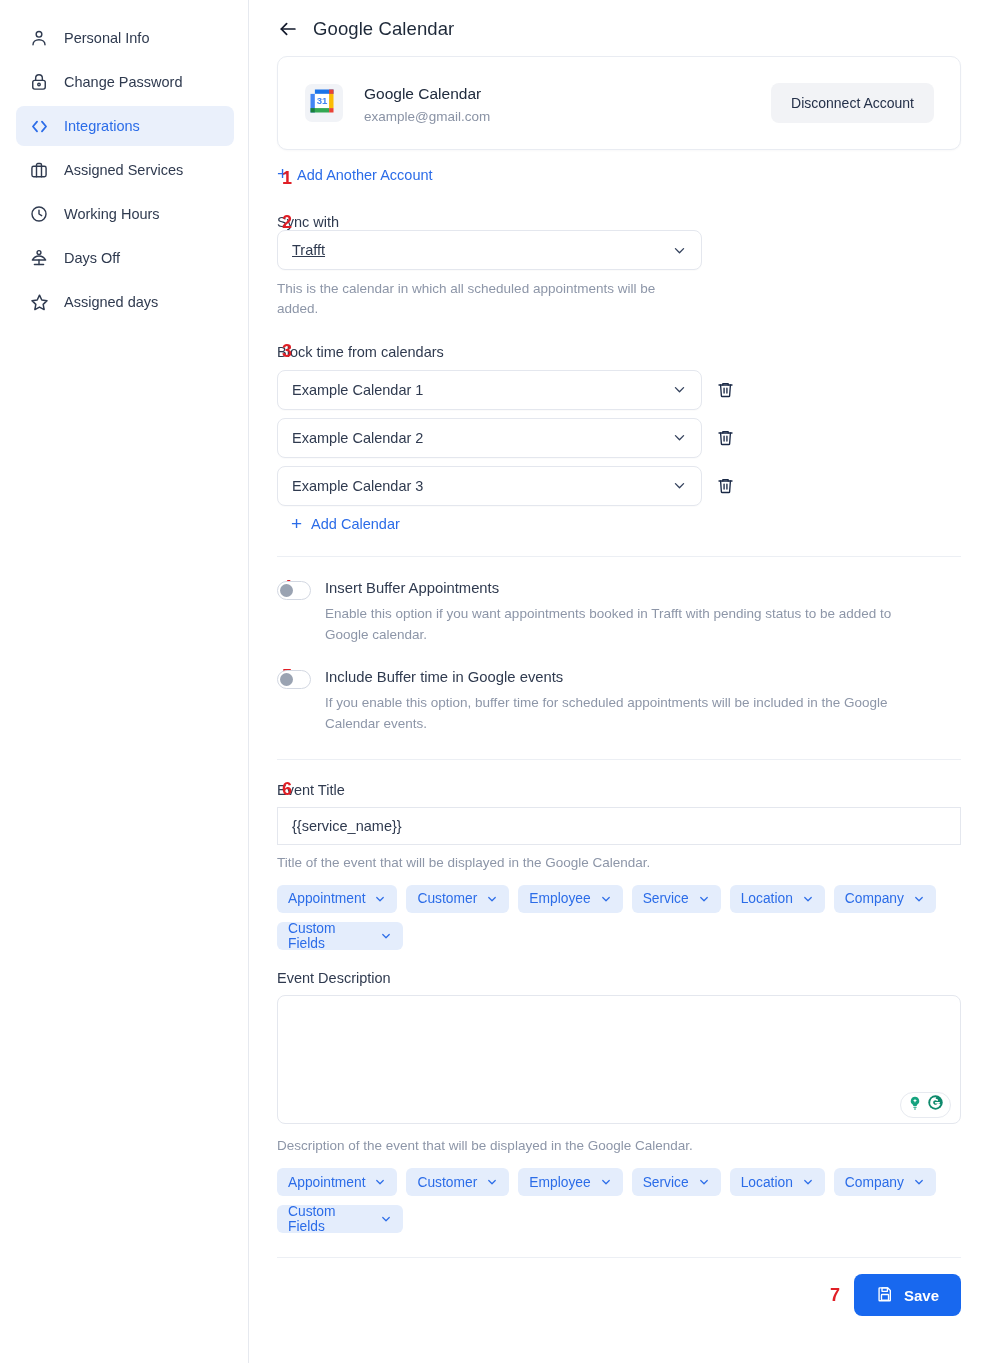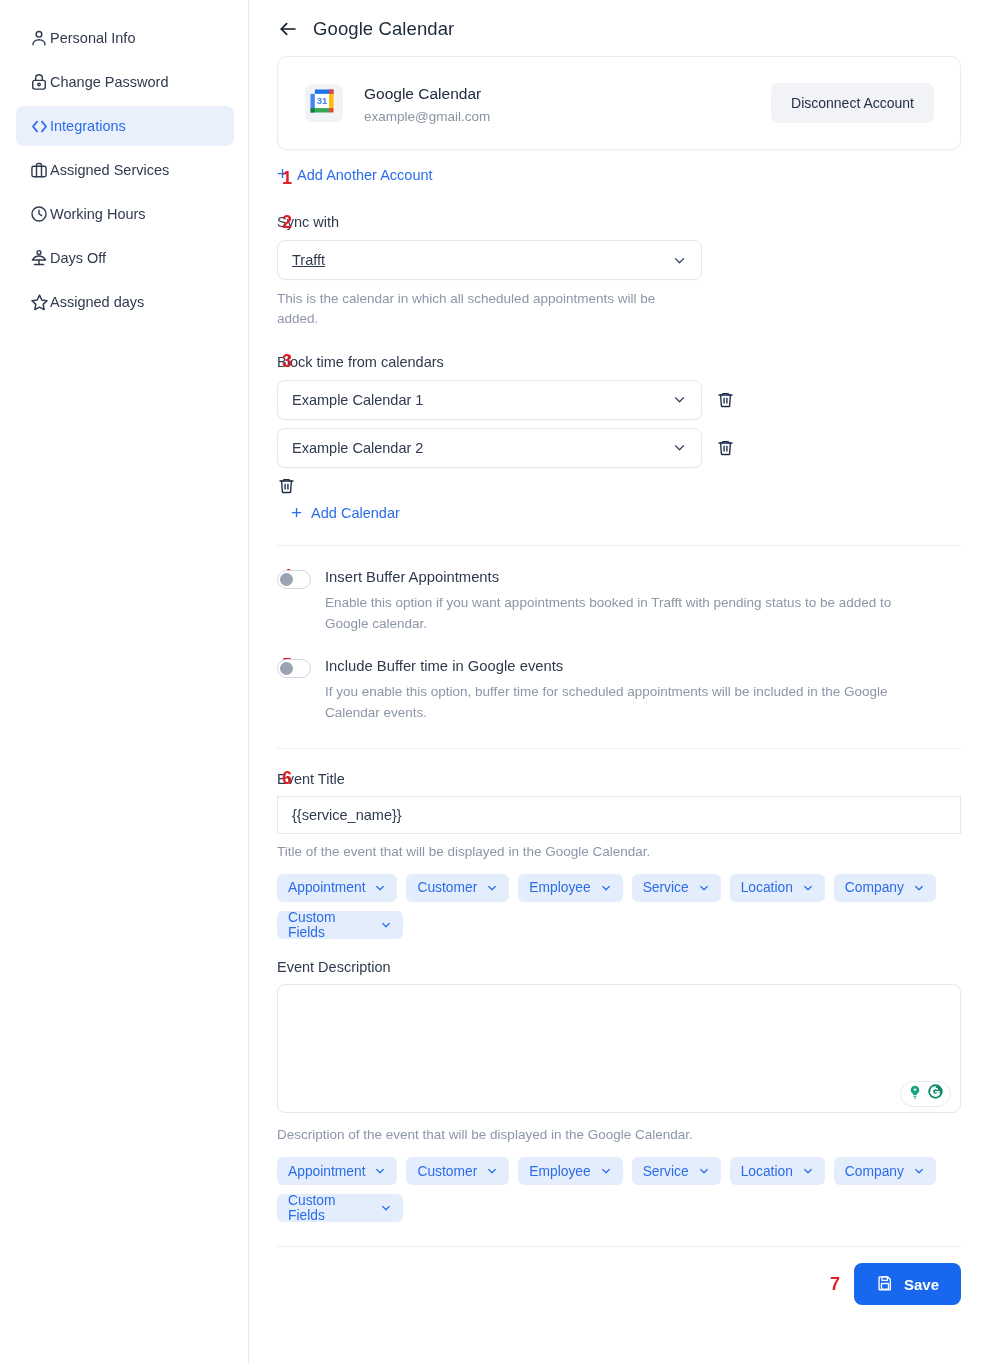--- a/index.html
+++ b/index.html
@@ -13,21 +13,21 @@
   .app { display: flex; width: 981px; height: 1363px; background: #fff; }
 
   
   .sidebar {
     width: 249px; flex: 0 0 249px;
     border-right: 1px solid #e6e9ef;
     padding-top: 14px;
     background: #ffffff;
   }
   .nav-item {
-    display: flex; align-items: center; 
+    display: flex; align-items: center; gap: 14px;
     height: 40px; margin: 4px 14px 4px 16px;
     padding: 0 12px; border-radius: 8px;
     color: #2f3a4f; font-size: 14.5px; cursor: pointer;
   }
   .nav-item .ico { width: 22px; height: 22px; display: flex; align-items: center; justify-content: center; flex: 0 0 22px; }
   .nav-item .ico svg { display: block; }
   .nav-item.active { background: #eaf0fb; color: #2b6ce8; }
   .nav-item.active .lbl { color: #2b6ce8; }
   .nav-item .lbl { line-height: 1; white-space: nowrap; }
 
@@ -266,21 +266,21 @@
         <span class="anno" style="top:2px;">1</span>
         <span class="link-row">
           <span class="plus">+</span>
           <span>Add Another Account</span>
         </span>
       </div>
 
       <div class="row-slot" style="margin-top:22px;">
         <span class="anno" style="top:-2px;">2</span>
         <div class="field-label">Sync with</div>
-        <div class="select-box" style="margin-top:10px;text-decoration:underline;">
+        <div class="select-box" style="text-decoration:underline;">
           <span class="val">Trafft</span>
           <span class="chev">
             <svg width="15" height="15" viewBox="0 0 24 24" fill="none" stroke="#33415c" stroke-width="2.1" stroke-linecap="round" stroke-linejoin="round">
                 <path d="M5.5 9 12 15.5 18.5 9"></path>
               </svg>
           </span>
         </div>
         <div class="helper" style="margin-top:9px;">This is the calendar in which all scheduled appointments will be added.</div>
       </div>
 
@@ -321,20 +321,28 @@
               <svg width="19" height="19" viewBox="0 0 24 24" fill="none" stroke="#1b2a47" stroke-width="1.7" stroke-linecap="round" stroke-linejoin="round">
                 <path d="M3.8 6.3h16.4"></path>
                   <path d="M8.6 6.3V4.6h6.8v1.7"></path>
                 <path d="M5.8 6.3 6.8 20a1 1 0 0 0 1 .9h8.4a1 1 0 0 0 1-.9l1-13.7"></path>
                 <path d="M10.2 10.4v6M13.8 10.4v6"></path>
               </svg>
             </span>
           </div>
 
           <div class="cal-row">
+            <div class="select-box">
+              <span class="val">Example Calendar 3</span>
+              <span class="chev">
+                <svg width="15" height="15" viewBox="0 0 24 24" fill="none" stroke="#33415c" stroke-width="2.1" stroke-linecap="round" stroke-linejoin="round">
+                    <path d="M5.5 9 12 15.5 18.5 9"></path>
+                  </svg>
+              </span>
+            </div>
             <span class="trash">
               <svg width="19" height="19" viewBox="0 0 24 24" fill="none" stroke="#1b2a47" stroke-width="1.7" stroke-linecap="round" stroke-linejoin="round">
                 <path d="M3.8 6.3h16.4"></path>
                   <path d="M8.6 6.3V4.6h6.8v1.7"></path>
                 <path d="M5.8 6.3 6.8 20a1 1 0 0 0 1 .9h8.4a1 1 0 0 0 1-.9l1-13.7"></path>
                 <path d="M10.2 10.4v6M13.8 10.4v6"></path>
               </svg>
             </span>
           </div>
         </div>

